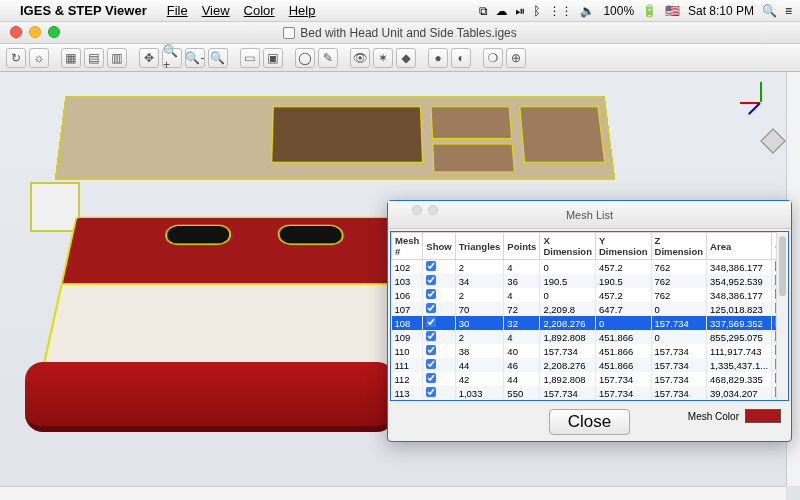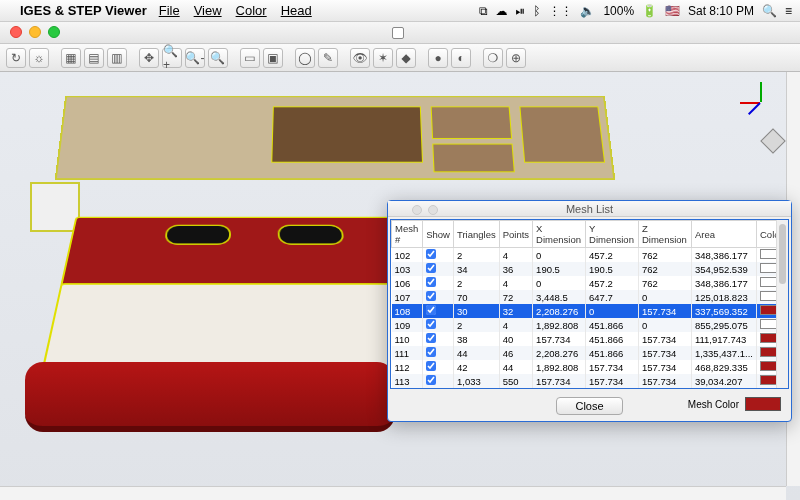--- a/index.html
+++ b/index.html
@@ -1,21 +1,21 @@
 <!DOCTYPE html>
 <html><head>
 <meta charset="utf-8">
 <style>
   * { box-sizing: border-box; margin: 0; padding: 0; }
   body { font-family: -apple-system, "Helvetica Neue", Arial, sans-serif; font-size: 11px; background:#f0f0f0; width:800px; height:500px; overflow:hidden; position:relative; }
 
   
   .menubar { height:22px; background:linear-gradient(#fdfdfd,#e8e8e8); display:flex; align-items:center; padding:0 8px; font-size:13px; border-bottom:1px solid #ccc; }
   .menubar .apple { font-size:14px; margin-right:12px; }
-  .menubar .app-name { font-weight:600; margin-right:12px; }
+  .menubar .app-name { font-weight:600; margin-right:20px; }
   .menubar .menu-item { margin-right:14px;text-decoration:underline; }
   .menubar .spacer { flex:1; }
   .menubar .status { display:flex; align-items:center; gap:8px; font-size:12px; }
   .menubar .status span { display:inline-flex; align-items:center; }
 
   
   .titlebar { height:22px; background:linear-gradient(#f6f6f6,#e4e4e4); border-bottom:1px solid #c8c8c8; display:flex; align-items:center; justify-content:center; position:relative; font-size:12px; color:#444; }
   .traffic { position:absolute; left:10px; top:4px; display:flex; gap:7px; }
   .traffic .dot { width:12px; height:12px; border-radius:50%; }
   .traffic .r { background:#ff5f57; border:1px solid #e33e32; }
@@ -48,48 +48,48 @@
   .axis { position:absolute; top:10px; right:20px; width:40px; height:40px; }
   .axis .x { position:absolute; top:20px; left:0; width:20px; height:2px; background:#d00; }
   .axis .y { position:absolute; top:0; left:20px; width:2px; height:20px; background:#0a0; }
   .axis .z { position:absolute; top:20px; left:20px; width:16px; height:2px; background:#00d; transform:rotate(135deg); transform-origin:left; }
   .cube { position:absolute; right:18px; top:60px; width:18px; height:18px; background:#d8d8d8; border:1px solid #888; transform:rotate(45deg); }
   .vscroll { position:absolute; right:0; top:0; bottom:14px; width:14px; background:#f3f3f3; border-left:1px solid #ccc; }
   .hscroll { position:absolute; left:0; right:14px; bottom:0; height:14px; background:#f3f3f3; border-top:1px solid #ccc; }
 
   
   .dialog { position:absolute; top:200px; right:8px; width:405px; background:#f0f0f0; border:1px solid #2a6cd4; border-radius:4px; box-shadow:0 4px 20px rgba(0,0,0,.3); font-size:10px; }
-  .dialog-titlebar { height:16px; background:linear-gradient(#f8f8f8,#e6e6e6); border-bottom:1px solid #ccc; display:flex; align-items:center; justify-content:center; position:relative; font-size:11px; color:#555; }
+  .dialog-titlebar { height:28px; background:linear-gradient(#f8f8f8,#e6e6e6); border-bottom:1px solid #ccc; display:flex; align-items:center; justify-content:center; position:relative; font-size:11px; color:#555; }
   .dialog-traffic { position:absolute; left:8px; top:4px; display:flex; gap:6px; }
   .dialog-traffic .dot { width:10px; height:10px; border-radius:50%; }
   .table-wrap { max-height:220px; overflow:hidden; position:relative; border:1px solid #2a6cd4; margin:2px; background:#fff; }
   .mesh-table { width:100%; border-collapse:collapse; font-size:9.5px; }
-  .mesh-table th { background:#fff; border:1px solid #d5d5d5; padding:2px 3px; font-weight:400; color:#333; text-align:left; position:sticky; top:0; }
+  .mesh-table th { background:#fff; border:1px solid #d5d5d5; padding:2px 3px; font-weight:700; color:#333; text-align:left; position:sticky; top:0; }
   .mesh-table td { border-right:1px solid #e8e8e8; padding:1px 3px; white-space:nowrap; }
   .mesh-table tbody tr:nth-child(even) { background:#f3f6fa; }
   .mesh-table tbody tr.selected { background:#1a62e8 !important; color:#fff; }
   .chk { width:10px; height:10px; accent-color:#3478f6; }
   .color-swatch { display:inline-block; width:24px; height:10px; border:1px solid #888; }
   .dialog-footer { padding:6px; display:flex; justify-content:center; position:relative; }
-  .dialog-footer .close-btn { padding:2px 18px; background:linear-gradient(#fff,#e6e6e6); border:1px solid #aaa; border-radius:4px; font-size:11px; }
+  .dialog-footer .close-btn { padding:2px 18px; background:linear-gradient(#fff,#e6e6e6); border:1px solid #aaa; border-radius:4px; font-size:17px; }
   .mesh-color-row { position:absolute; right:10px; top:6px; display:flex; align-items:center; gap:6px; font-size:10px; }
   .mesh-color-row .sw { width:36px; height:14px; background:#a81818; border:1px solid #555; }
   .table-vscroll { position:absolute; right:0; top:0; bottom:0; width:12px; background:#f0f0f0; border-left:1px solid #ddd; }
   .table-vscroll .thumb { position:absolute; left:2px; right:2px; top:4px; height:60px; background:#c8c8c8; border-radius:4px; }
 </style>
 </head>
 <body>
 
 <div class="menubar">
   <span class="apple"></span>
   <span class="app-name">IGES &amp; STEP Viewer</span>
   <span class="menu-item">File</span>
   <span class="menu-item">View</span>
   <span class="menu-item">Color</span>
-  <span class="menu-item">Head</span>
+  <span class="menu-item">Help</span>
   <span class="spacer"></span>
   <div class="status">
     <span>⧉</span>
     <span>☁︎</span>
     <span>⏯</span>
     <span>ᛒ</span>
     <span>⋮⋮</span>
     <span>🔈</span>
     <span>100%</span>
     <span>🔋</span>
@@ -100,20 +100,21 @@
   </div>
 </div>
 
 <div class="titlebar">
   <div class="traffic">
     <div class="dot r"></div>
     <div class="dot y"></div>
     <div class="dot g"></div>
   </div>
   <span class="doc-icon"></span>
+  <span>Bed with Head Unit and Side Tables.iges</span>
 </div>
 
 <div class="toolbar">
   <span class="tool-btn">↻</span>
   <span class="tool-btn">☼</span>
   <span class="sep"></span>
   <span class="tool-btn">▦</span>
   <span class="tool-btn">▤</span>
   <span class="tool-btn">▥</span>
   <span class="sep"></span>
@@ -222,21 +223,21 @@
             <td>457.2</td>
             <td>762</td>
             <td>348,386.177</td>
             <td><span class="color-swatch" style="background:#fff"></span></td>
           </tr>
           <tr>
             <td>107</td>
             <td><input type="checkbox" class="chk" checked="" style=""></td>
             <td>70</td>
             <td>72</td>
-            <td>3,448.5</td>
+            <td>2,209.8</td>
             <td>647.7</td>
             <td>0</td>
             <td>125,018.823</td>
             <td><span class="color-swatch" style="background:#fff"></span></td>
           </tr>
           <tr class="selected">
             <td>108</td>
             <td><input type="checkbox" class="chk" checked="" style=""></td>
             <td>30</td>
             <td>32</td>

